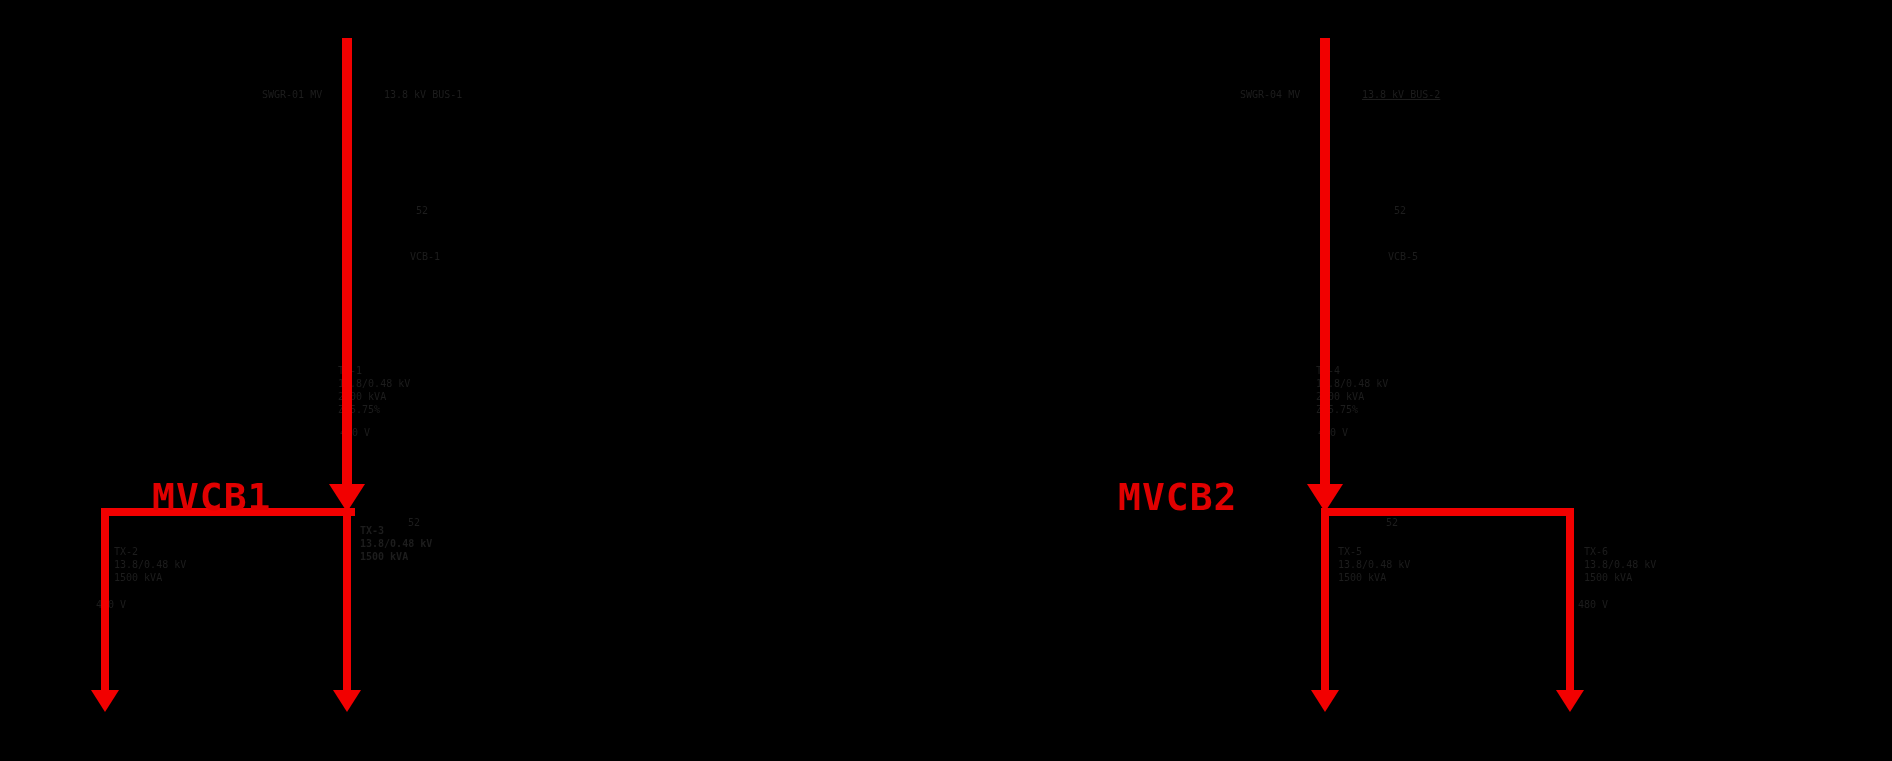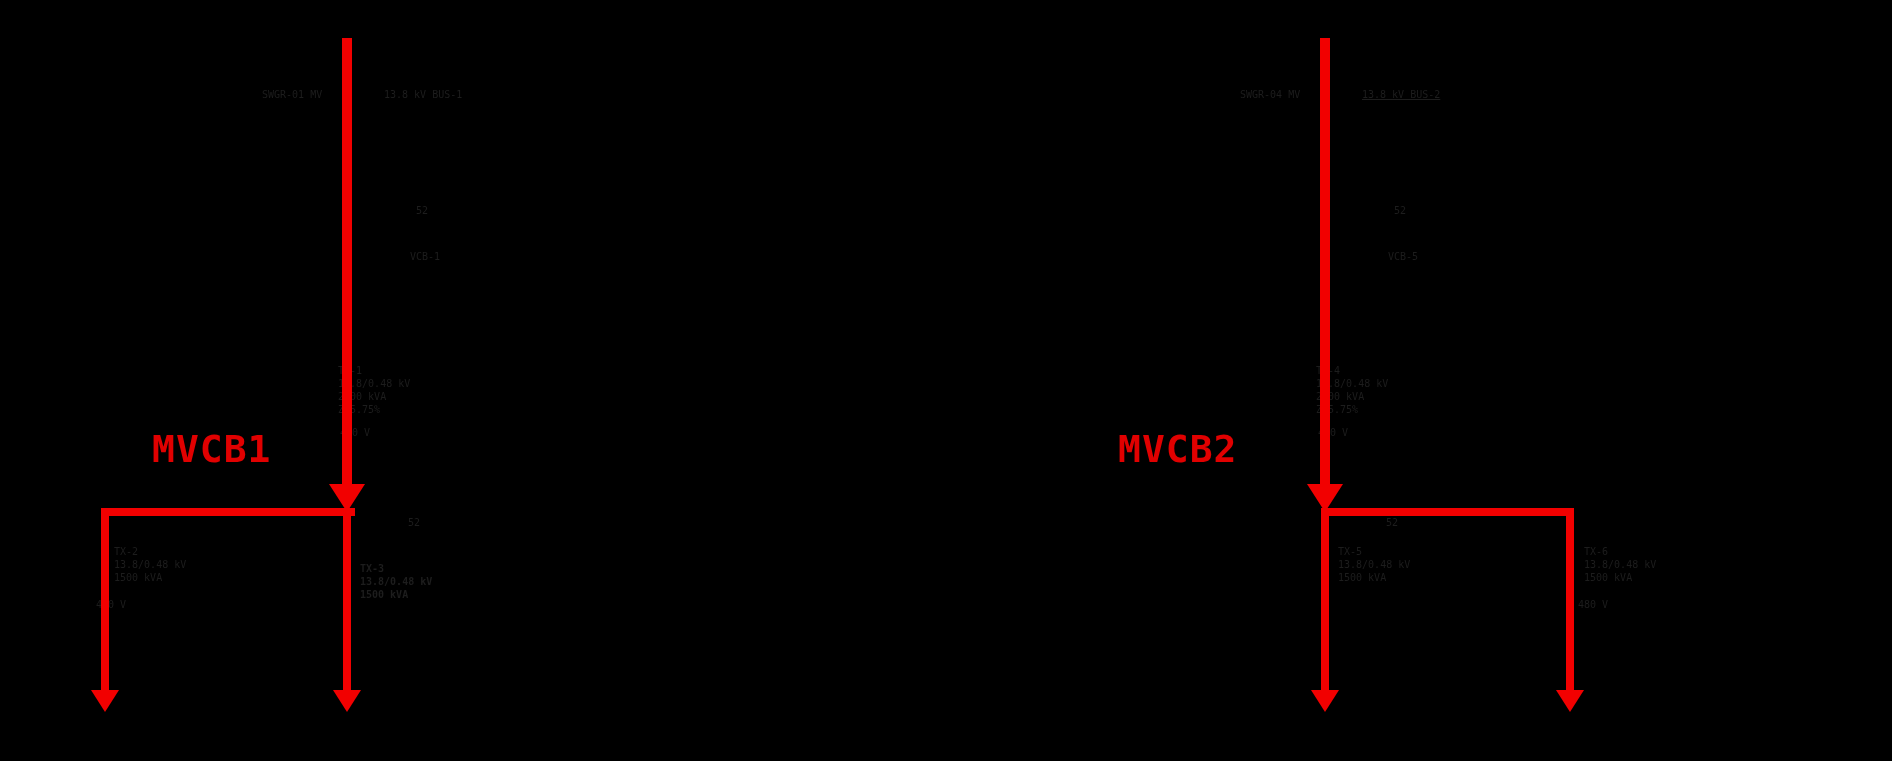--- a/index.html
+++ b/index.html
@@ -23,20 +23,21 @@
     border-top:22px solid var(--line-red,#f00);
   }
   .red-label{
     position:absolute;
     color:var(--text-red,#e00);
     font-weight:bold;
     font-size:38px;
     line-height:1.0;
     letter-spacing:1px;
     white-space:nowrap;
+    margin-top:48px;
   }
   .ghost-layer{position:absolute;inset:0;padding-left:37px;}
   .ghost{
     position:absolute;
     color:var(--ghost,#1d1d1d);
     font-size:10px;
     line-height:13px;
     white-space:pre;
   }
 </style>
@@ -53,21 +54,21 @@
       <div class="ghost" style="left: 338px; top: 364px;">TX-1
 13.8/0.48 kV
 2000 kVA
 Z=5.75%</div>
       <div class="ghost" style="left: 340px; top: 426px;">480 V</div>
       <div class="ghost" style="left: 408px; top: 516px;">52</div>
       <div class="ghost" style="left: 114px; top: 545px;">TX-2
 13.8/0.48 kV
 1500 kVA</div>
       <div class="ghost" style="left: 96px; top: 598px;">480 V</div>
-      <div class="ghost" style="left: 360px; top: 562px; font-weight: bold;">TX-3
+      <div class="ghost" style="left: 360px; top: 524px; font-weight: bold;">TX-3
 13.8/0.48 kV
 1500 kVA</div>
       <div class="ghost" style="left: 1240px; top: 88px;">SWGR-04 MV</div>
       <div class="ghost" style="left: 1362px; top: 88px; text-decoration: underline;">13.8 kV BUS-2</div>
       <div class="ghost" style="left: 1394px; top: 204px;">52</div>
       <div class="ghost" style="left: 1388px; top: 250px;">VCB-5</div>
       <div class="ghost" style="left: 1316px; top: 364px;">TX-4
 13.8/0.48 kV
 2000 kVA
 Z=5.75%</div>

